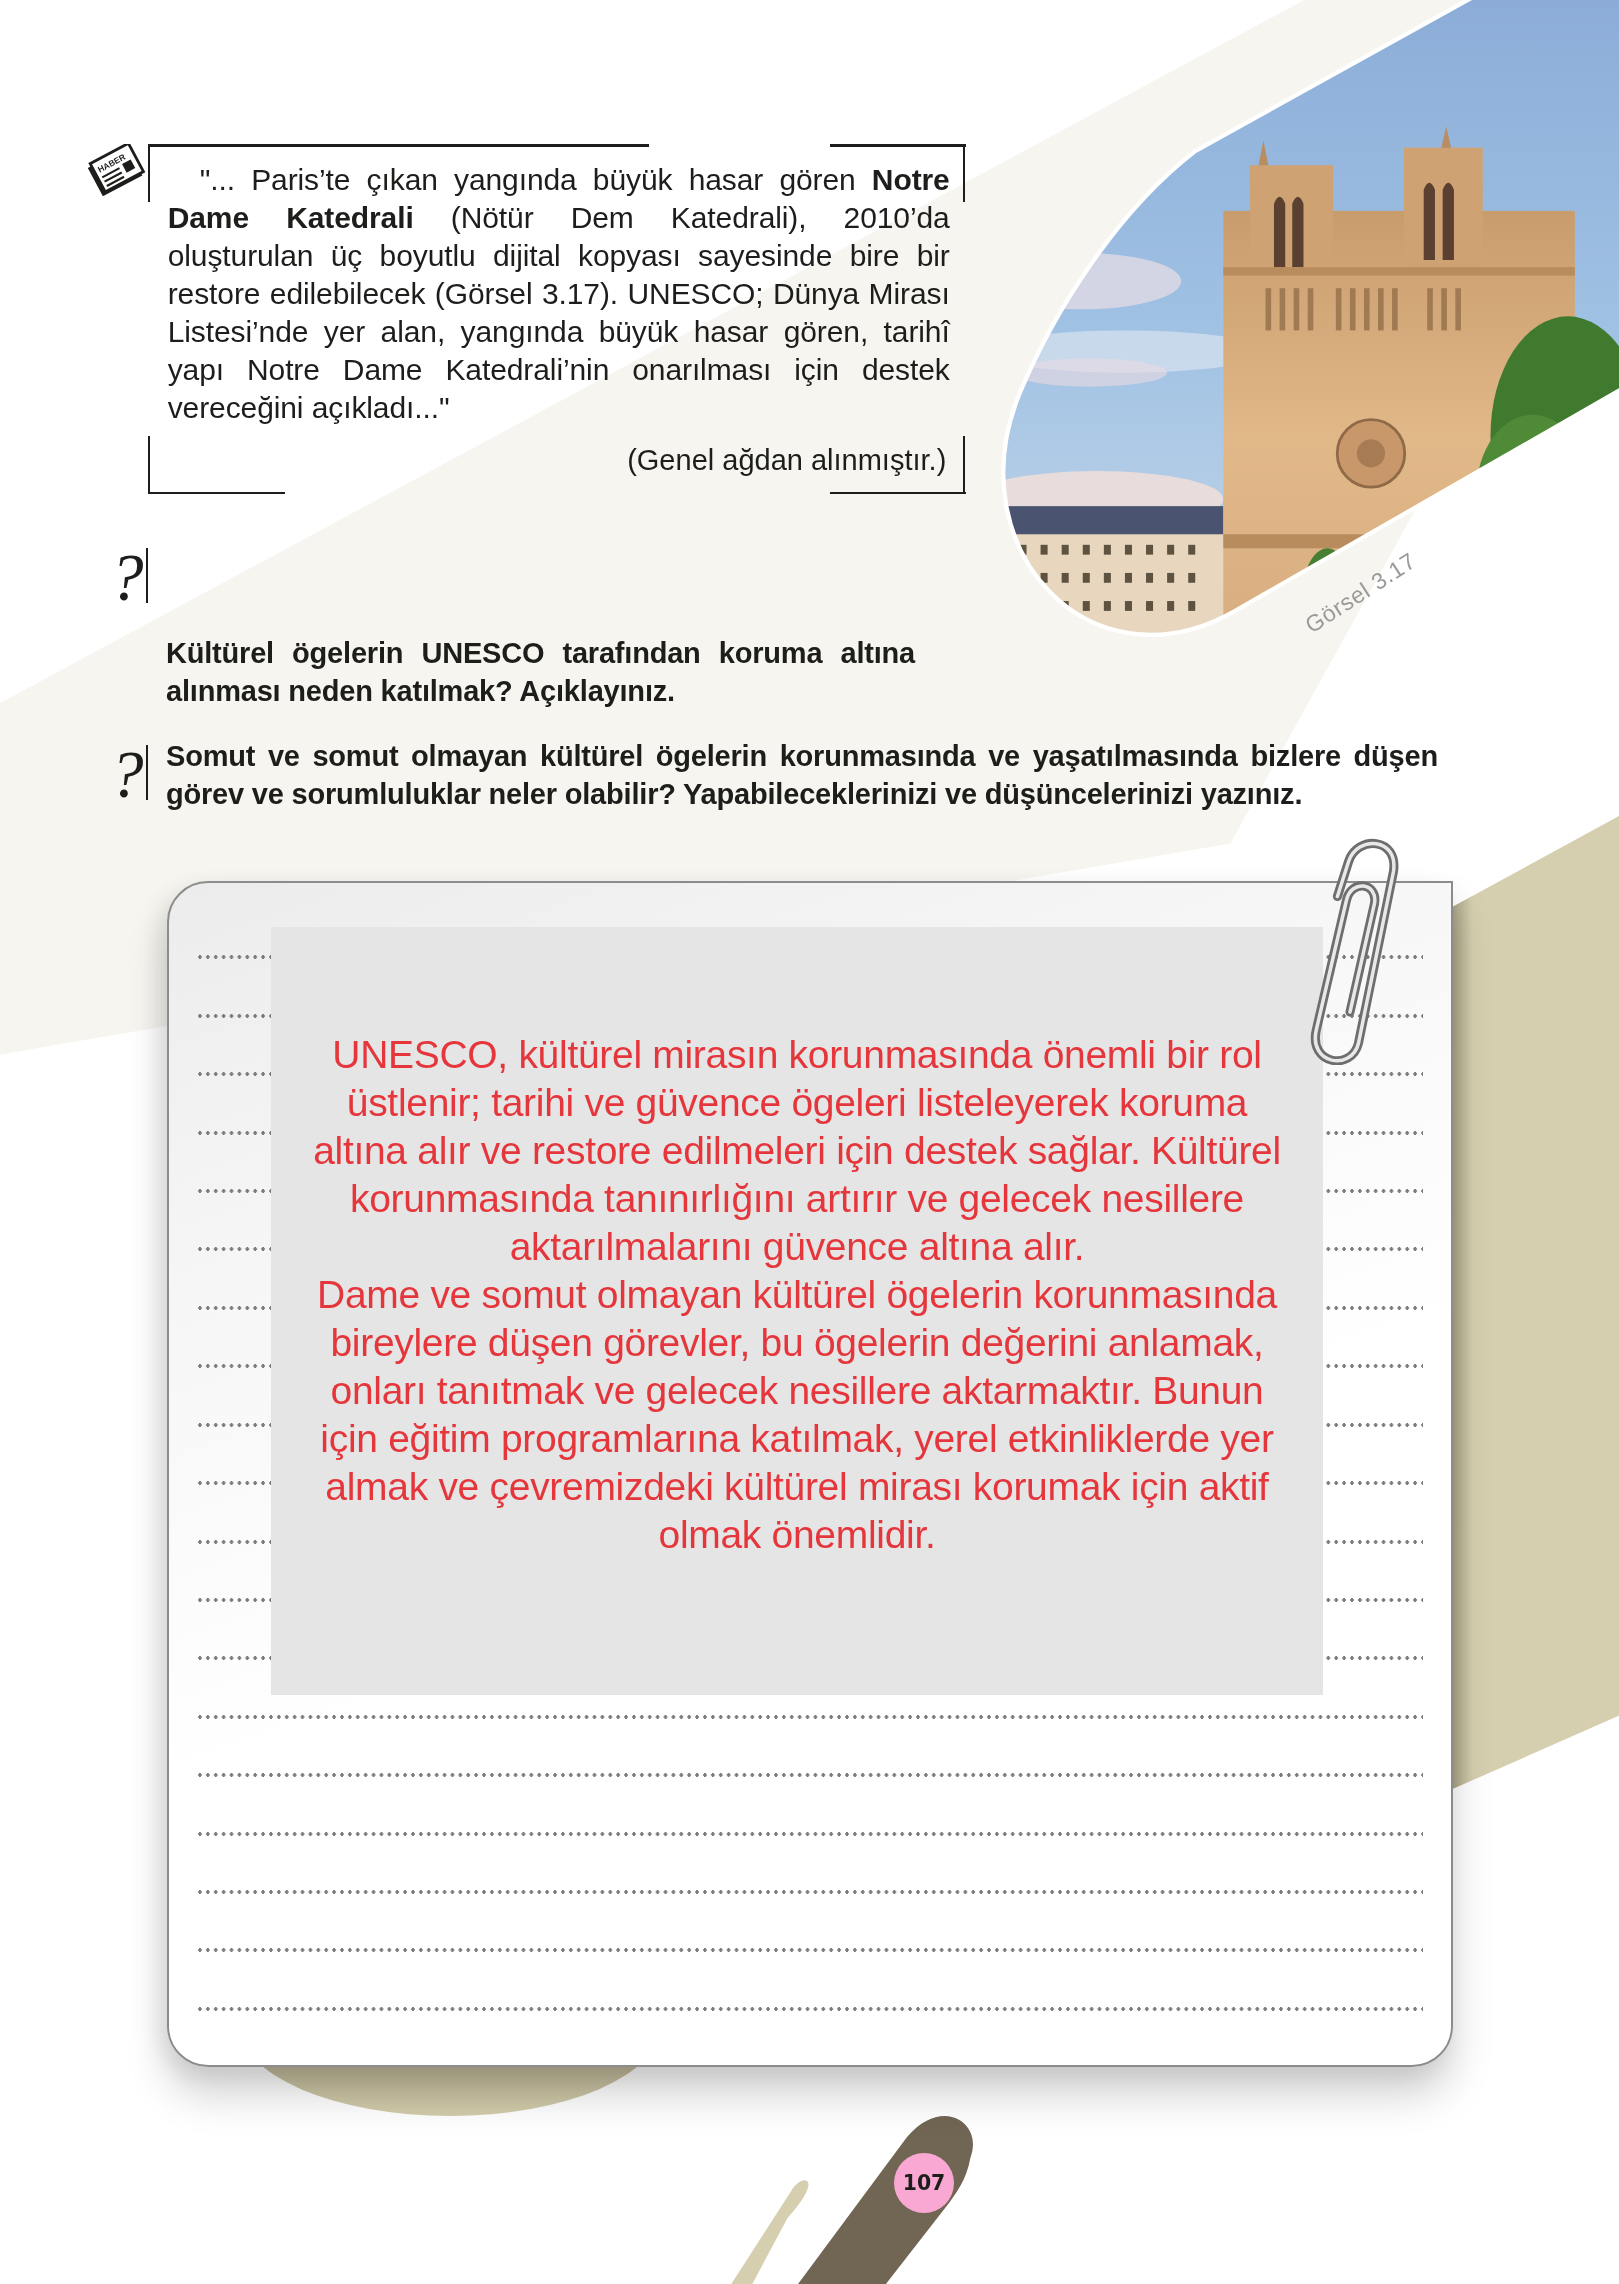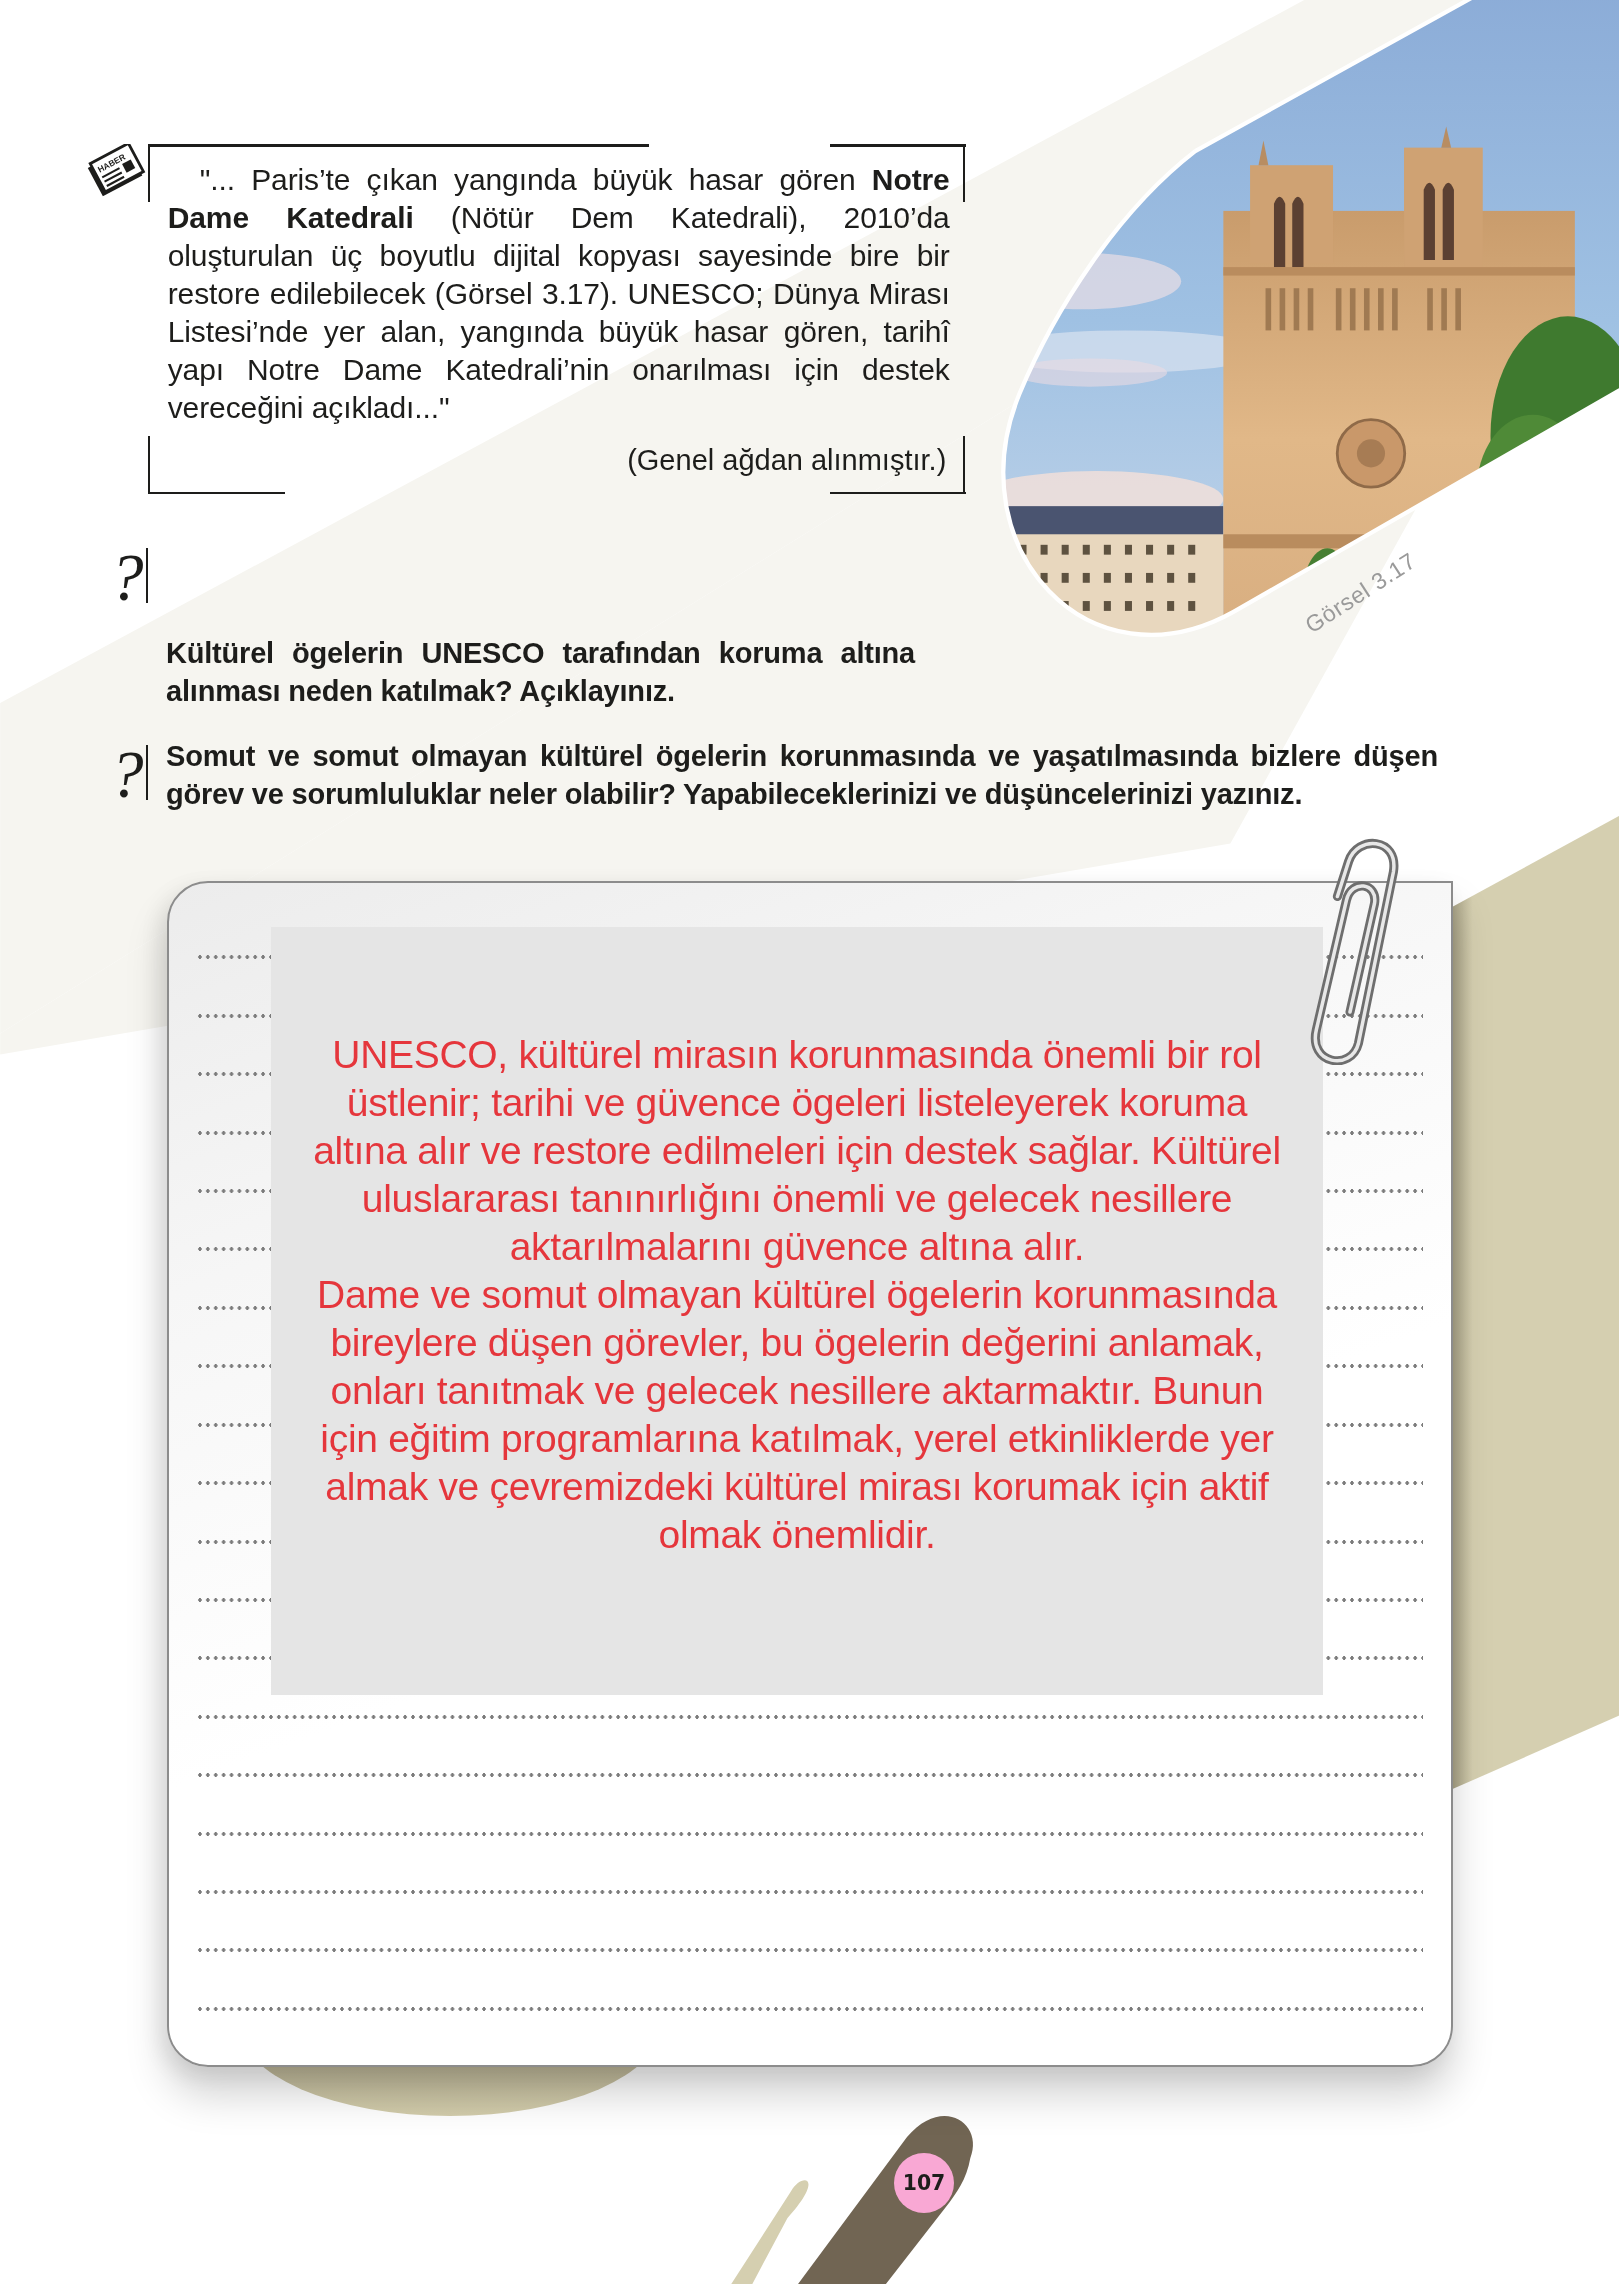--- a/index.html
+++ b/index.html
@@ -262,21 +262,21 @@
     <div class="paper-line" style="top: 1890px; left: 196px;"></div>
     <div class="paper-line" style="top: 1948px; left: 196px;"></div>
     <div class="paper-line" style="top: 2007px; left: 196px;"></div>
   </div>
 
 <div class="answer-overlay">
   <div class="answer-text">
     <p>UNESCO, kültürel mirasın korunmasında önemli bir rol</p>
     <p>üstlenir; tarihi ve güvence ögeleri listeleyerek koruma</p>
     <p>altına alır ve restore edilmeleri için destek sağlar. Kültürel</p>
-    <p>uluslararası tanınırlığını önemli ve gelecek nesillere</p>
+    <p>korunmasında tanınırlığını artırır ve gelecek nesillere</p>
     <p>aktarılmalarını güvence altına alır.</p>
     <p>Dame ve somut olmayan kültürel ögelerin korunmasında</p>
     <p>bireylere düşen görevler, bu ögelerin değerini anlamak,</p>
     <p>onları tanıtmak ve gelecek nesillere aktarmaktır. Bunun</p>
     <p>için eğitim programlarına katılmak, yerel etkinliklerde yer</p>
     <p>almak ve çevremizdeki kültürel mirası korumak için aktif</p>
     <p>olmak önemlidir.</p>
   </div>
 </div>
 

